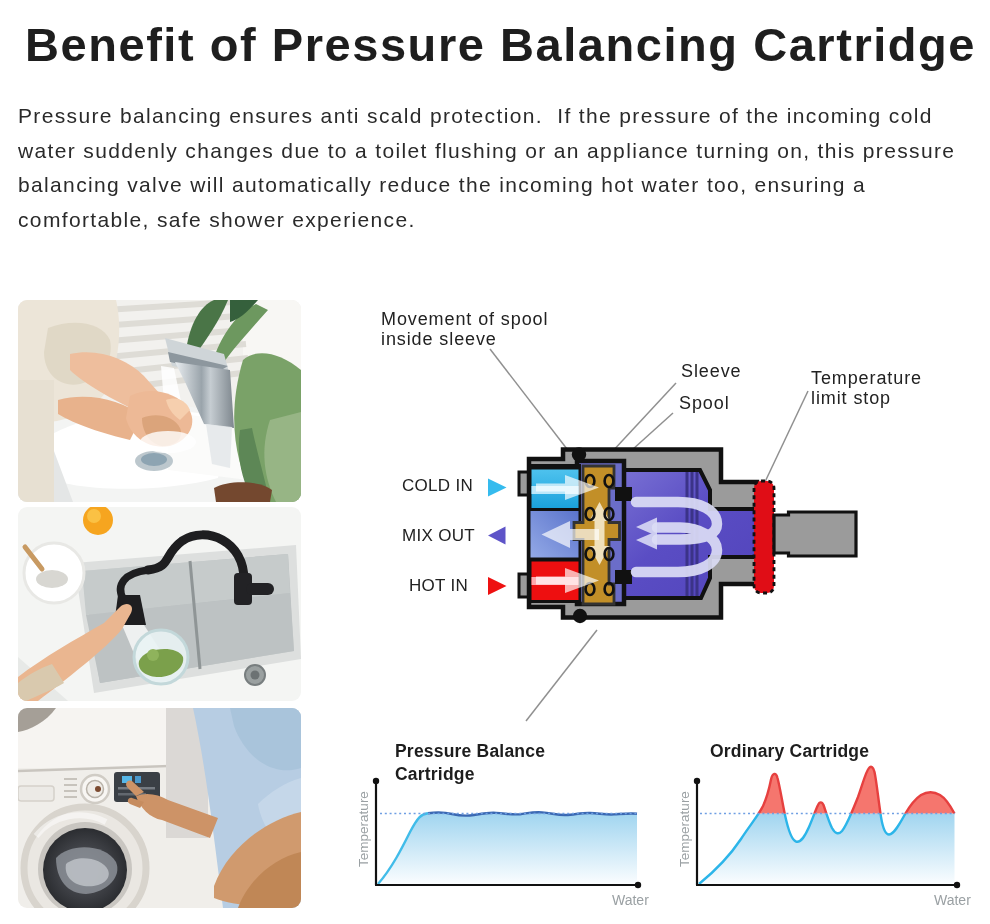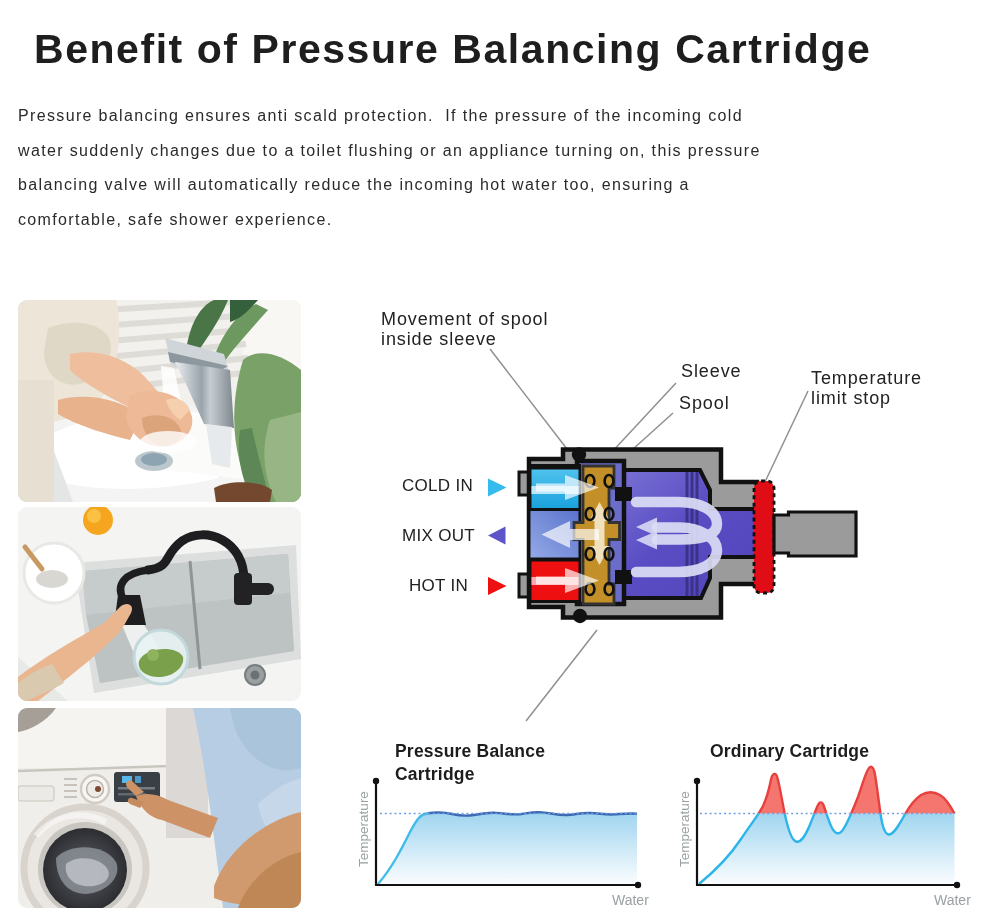--- a/index.html
+++ b/index.html
@@ -1,20 +1,20 @@
 <!DOCTYPE html>
 <html><head>
 <meta charset="utf-8">
 <style>
   html,body{margin:0;padding:0;background:#ffffff;}
   body{width:990px;height:924px;position:relative;overflow:hidden;
        font-family:"Liberation Sans",sans-serif;}
   .abs{position:absolute;}
-  h1{margin:16px;font-size:41px;font-weight:bold;color:#1e1e1e;letter-spacing:1.55px;}
-  p.intro{margin:0;font-size:16px;line-height:34.6px;color:#2a2a2a;letter-spacing:1.35px;}
+  h1{margin:7px;font-size:47px;font-weight:bold;color:#1e1e1e;letter-spacing:1.55px;}
+  p.intro{margin:0;font-size:21px;line-height:34.6px;color:#2a2a2a;letter-spacing:1.35px;}
 </style>
 </head>
 <body>
   <h1 class="abs" style="left:18px;top:10px;">Benefit of Pressure Balancing Cartridge</h1>
   <p class="intro abs" style="left:18px;top:99px;width:965px;">
     Pressure balancing ensures anti scald protection.&nbsp; If the pressure of the incoming cold<br>
     water suddenly changes due to a toilet flushing or an appliance turning on, this pressure<br>
     balancing valve will automatically reduce the incoming hot water too, ensuring a<br>
     comfortable, safe shower experience.
   </p>

